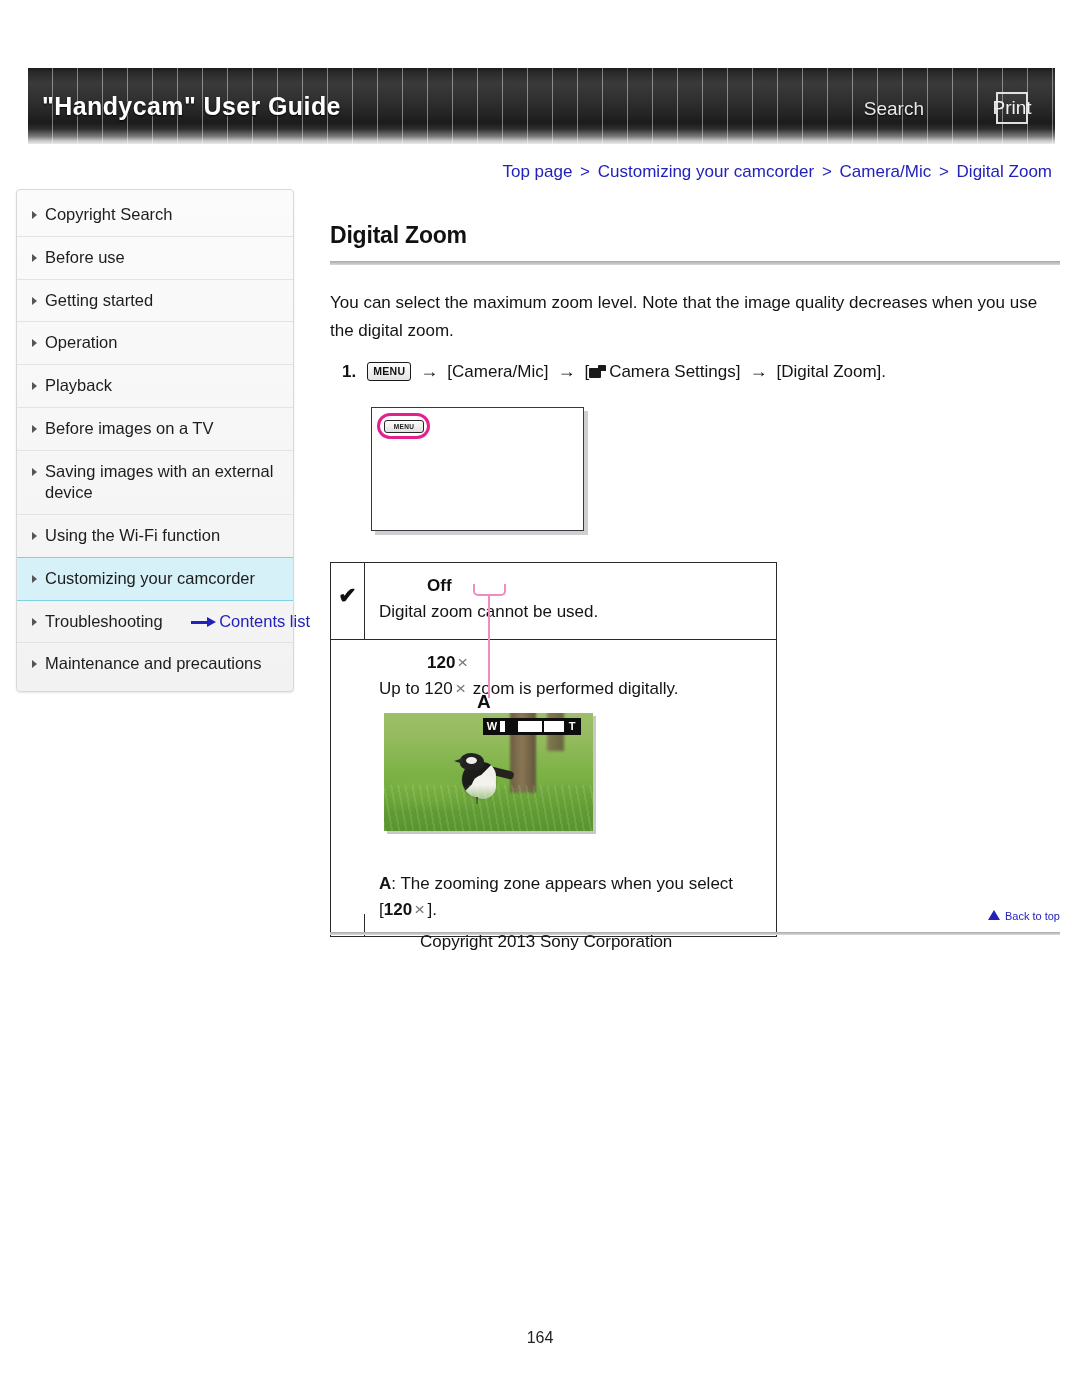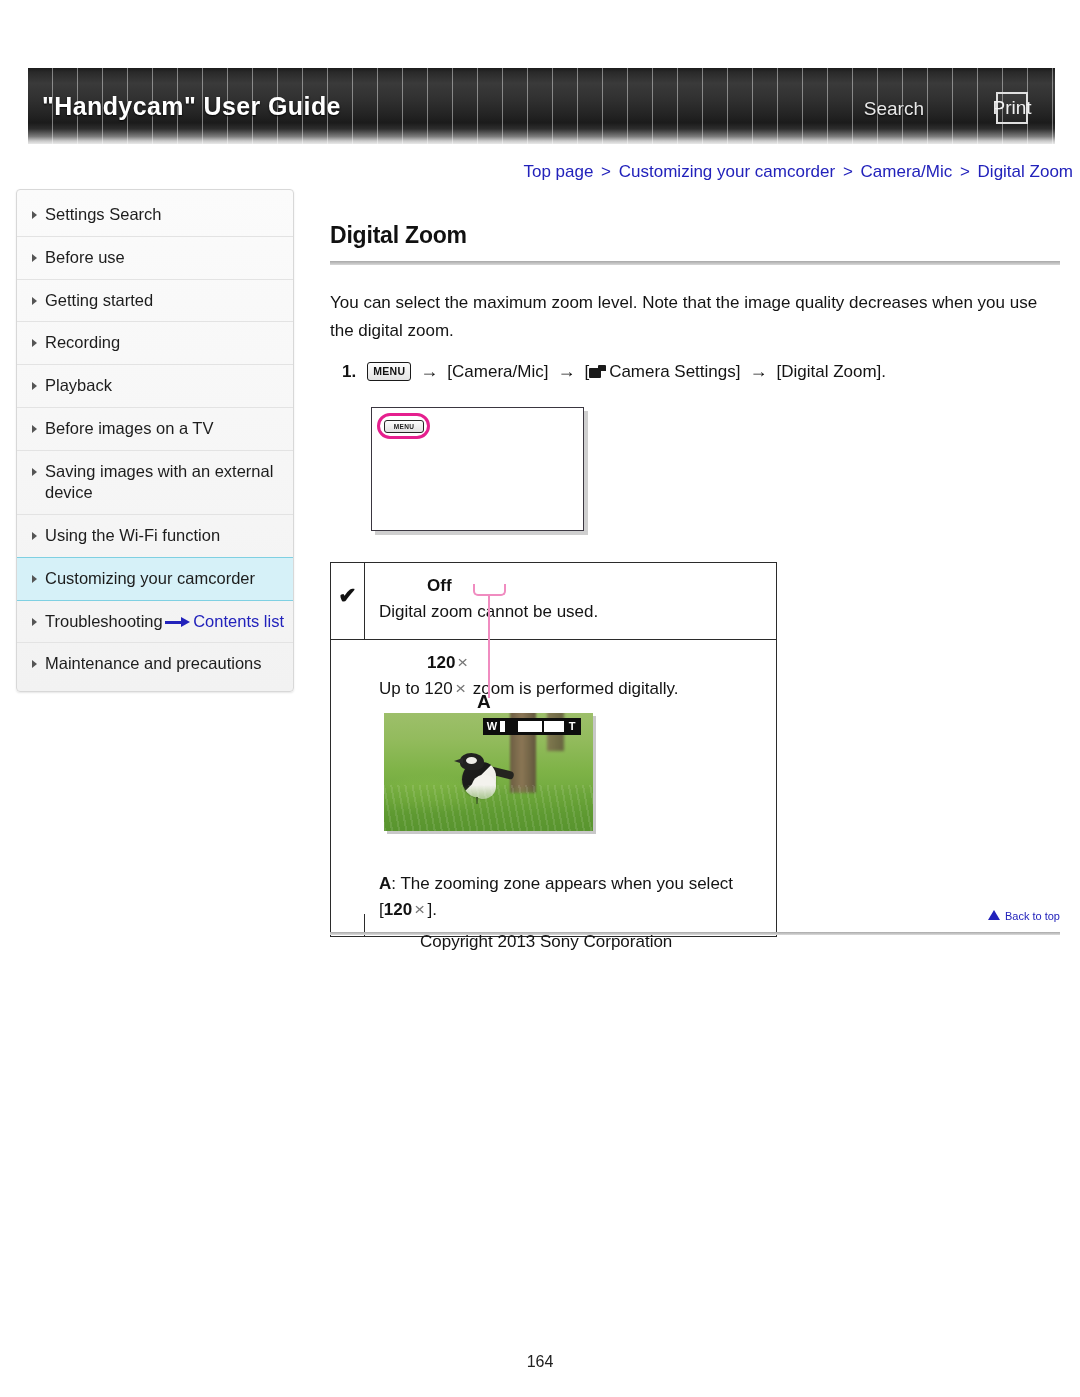--- a/index.html
+++ b/index.html
@@ -64,21 +64,21 @@
     color: #f2f2f2;
     font-size: 19px;
     display: flex; align-items: center; justify-content: center;
     background: rgba(255,255,255,0.04);
     cursor: pointer;
   }
 
   
   #breadcrumb {
     position: absolute;
-    left: 343px; top: 162px;
+    left: 322px; top: 162px;
     width: 730px;
     text-align: right;
     font-size: 17px;
     color: #2222bb;
     white-space: nowrap;
   }
   #breadcrumb .crumb { color: #2222bb; cursor: pointer; }
   #breadcrumb .crumb.last { cursor: default; }
   #breadcrumb .sep { color: #2222bb; margin: 0 3px; }
 
@@ -112,21 +112,21 @@
     border-bottom: 4px solid transparent;
   }
   .nav-item.active {
     background: #d6f1f8;
     border-top: 1px solid #7fd0e2;
     border-bottom: 1px solid #7fd0e2;
     margin-top: -1px;
   }
   #contents-list-link {
     position: absolute;
-    left: 6px; top: 612px;
+    left: 32px; top: 612px;
     width: 278px;
     text-align: right;
     font-size: 16.5px;
     color: #2222bb;
     cursor: pointer;
     white-space: nowrap;
   }
   #contents-list-link .arrow {
     display: inline-block;
     position: relative;
@@ -480,21 +480,20 @@
     font-size: 17px;
     color: #141414;
   }
   #page-number {
     position: absolute;
     left: 0; top: 1329px;
     width: 1080px;
     text-align: center;
     font-size: 16px;
     color: #222;
-    margin-top: 24px;
   }
 </style>
 </head>
 <body>
 
 <div id="header-bar">
   <div id="header-stripes"></div>
   <div id="header-title">"Handycam" User Guide</div>
   <div id="search-link">Search</div>
   <div id="print-button">Print</div>
@@ -506,33 +505,33 @@
   <span class="crumb">Customizing your camcorder</span>
   <span class="sep">&gt;</span>
   <span class="crumb">Camera/Mic</span>
   <span class="sep">&gt;</span>
   <span class="crumb last">Digital Zoom</span>
 </div>
 
 <nav id="sidebar">
   <div class="nav-item">
     <span class="tri"></span>
-    <span>Settings Search</span>
+    <span>Copyright Search</span>
   </div>
   <div class="nav-item">
     <span class="tri"></span>
     <span>Before use</span>
   </div>
   <div class="nav-item">
     <span class="tri"></span>
     <span>Getting started</span>
   </div>
   <div class="nav-item">
     <span class="tri"></span>
-    <span>Recording</span>
+    <span>Operation</span>
   </div>
   <div class="nav-item">
     <span class="tri"></span>
     <span>Playback</span>
   </div>
   <div class="nav-item">
     <span class="tri"></span>
     <span>Before images on a TV</span>
   </div>
   <div class="nav-item">

